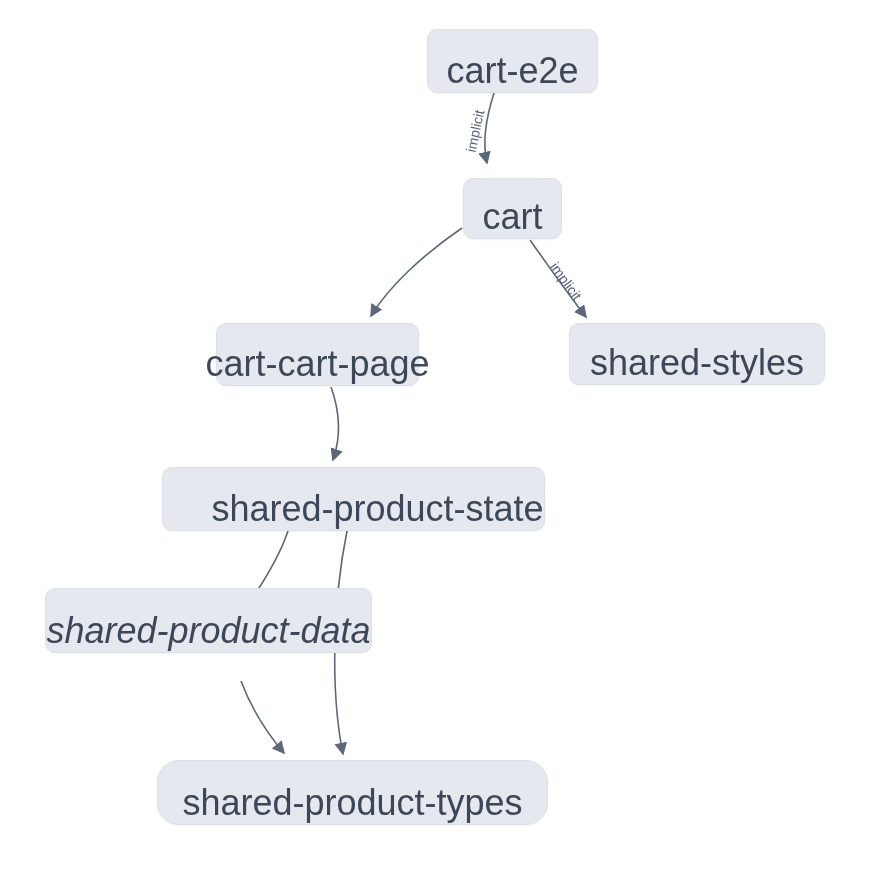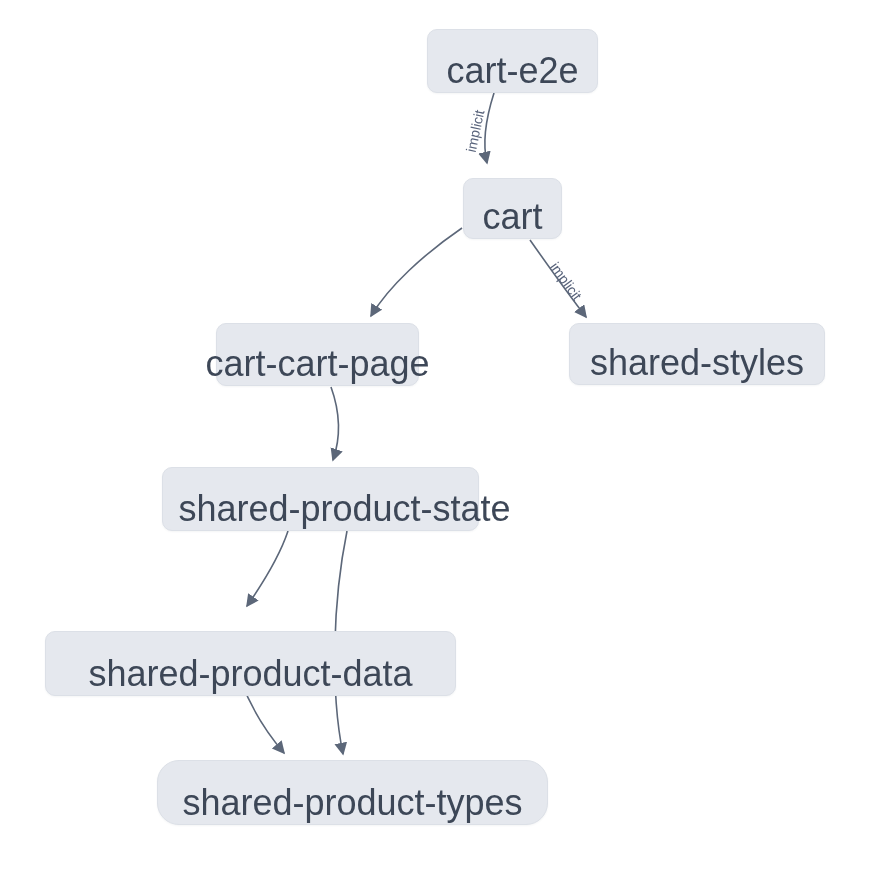--- a/index.html
+++ b/index.html
@@ -78,23 +78,23 @@
       </div>
       <div class="node" style="left: 463px; top: 178px; width: 99px; height: 61px;">
         <span class="node-label">cart</span>
       </div>
       <div class="node" style="left: 216px; top: 323px; width: 203px; height: 63px;">
         <span class="node-label">cart-cart-page</span>
       </div>
       <div class="node" style="left: 544px; top: 323px; width: 256px; height: 62px; margin-left: 25px;">
         <span class="node-label">shared-styles</span>
       </div>
-      <div class="node" style="left: 162px; top: 467px; width: 317px; height: 64px; padding-left: 48px;">
+      <div class="node" style="left: 162px; top: 467px; width: 383px; height: 64px; padding-left: 48px;">
         <span class="node-label">shared-product-state</span>
       </div>
-      <div class="node" style="left: 45px; top: 631px; width: 411px; height: 65px;">
+      <div class="node" style="left: 45px; top: 588px; width: 327px; height: 65px; font-style: italic;">
         <span class="node-label">shared-product-data</span>
       </div>
       <div class="node" style="left: 157px; top: 760px; width: 391px; height: 65px; border-radius: 22px;">
         <span class="node-label">shared-product-types</span>
       </div>
     </div>
 </div>
 
 </body></html>

